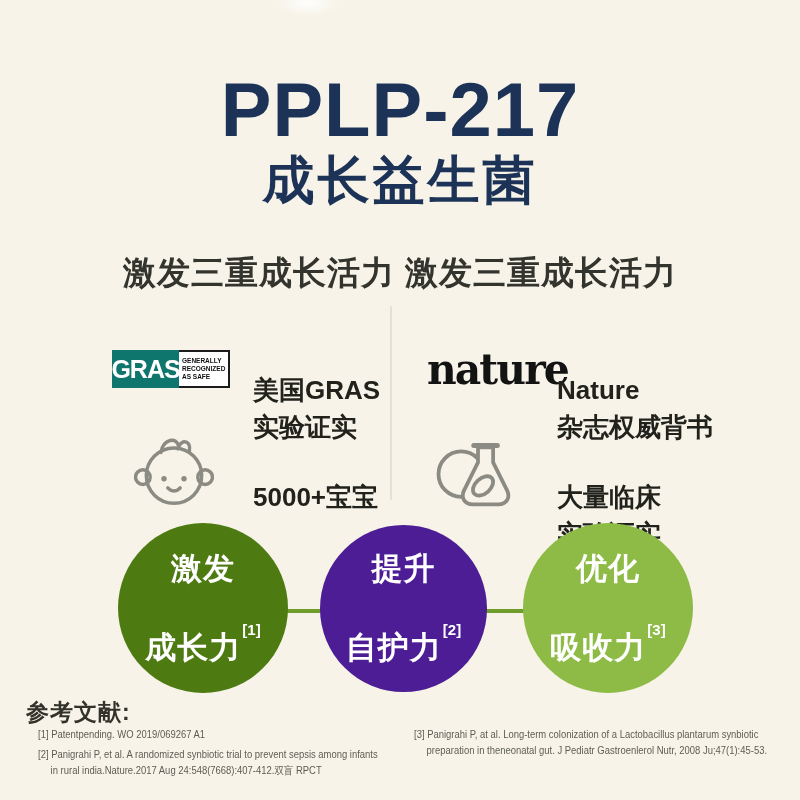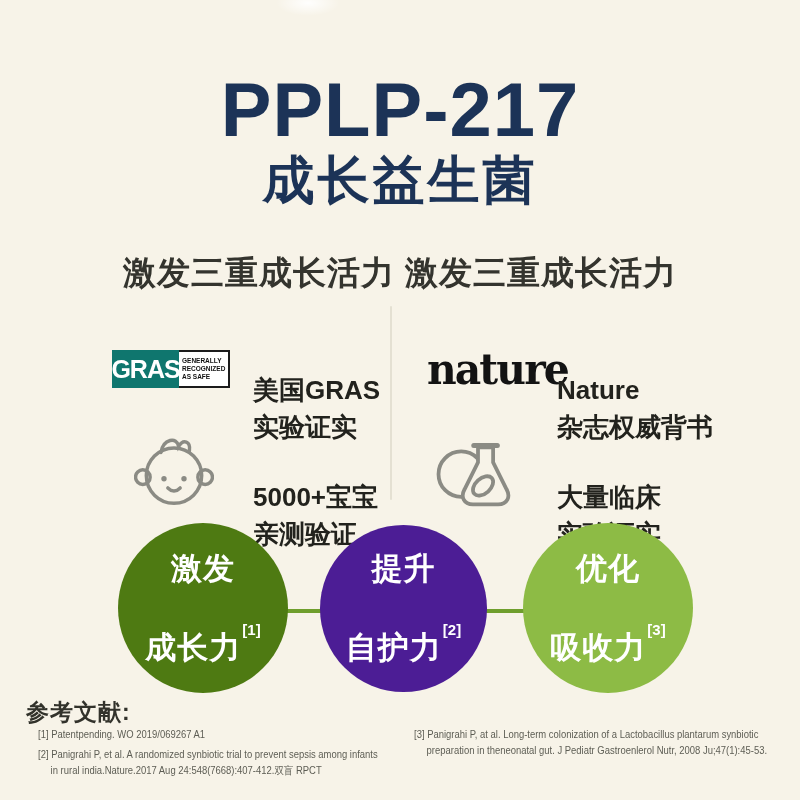--- a/index.html
+++ b/index.html
@@ -122,21 +122,20 @@
       <circle cx="92.5" cy="62" r="9.5" stroke="#8b8b84" stroke-width="4.5"></circle>
       <circle cx="52" cy="60" r="36" stroke="#8b8b84" stroke-width="4.5"></circle>
       <path d="M35 30 C38 12 56 9 58 22 C64 12 74 15 72 28" stroke="#8b8b84" stroke-width="4.5" stroke-linecap="round"></path>
       <circle cx="39" cy="64" r="3.5" fill="#8b8b84"></circle>
       <circle cx="65" cy="64" r="3.5" fill="#8b8b84"></circle>
       <path d="M44 76 Q52 84 60 76" stroke="#8b8b84" stroke-width="4.5" stroke-linecap="round"></path>
     </svg>
   </div>
   <div class="f-text ft-baby">
     <div>5000+宝宝</div>
-    <div>亲测验证</div>
   </div>
 
   <div class="line-icon ic-flask">
     <svg width="84" height="90" viewBox="0 0 100 106" fill="none">
       <circle cx="30" cy="52" r="27" stroke="#8b8b84" stroke-width="4.5"></circle>
       <path d="M50 20 V38 L34 70 C29 79 33 88 44 88 H74 C85 88 89 79 84 70 L68 38 V20 Z" fill="#f7f3e8" stroke="#8b8b84" stroke-width="4.5" stroke-linejoin="round"></path>
       <path d="M45 18 H73" stroke="#8b8b84" stroke-width="6" stroke-linecap="round"></path>
       <ellipse cx="56" cy="66" rx="14" ry="9" transform="rotate(-42 56 66)" stroke="#8b8b84" stroke-width="4.5"></ellipse>
     </svg>
   </div>

